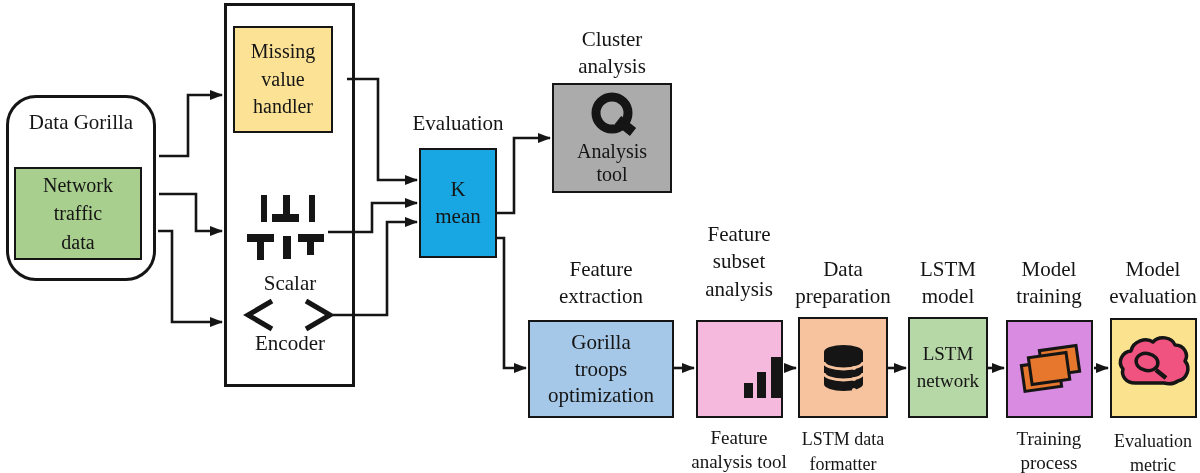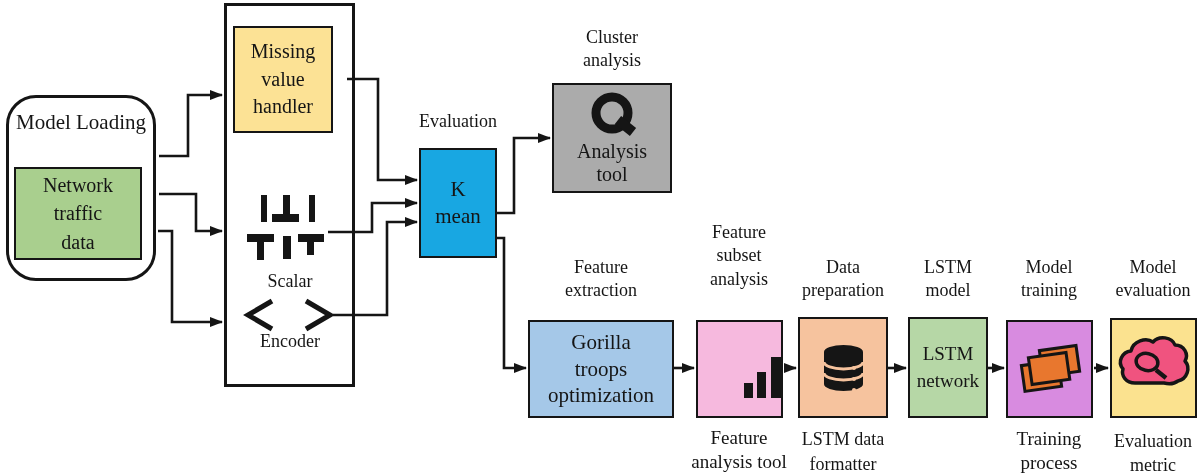--- a/index.html
+++ b/index.html
@@ -1,18 +1,18 @@
 <!DOCTYPE html>
 <html><head>
 <meta charset="utf-8">
 <style>
   html,body{margin:0;padding:0;background:#fff;}
   .page{position:relative;width:1200px;height:473px;background:#fff;overflow:hidden;
         font-family:"Liberation Serif",serif;color:#151515;}
-  .lbl{position:absolute;text-align:center;white-space:pre-line;font-size:18px;line-height:1.3;}
+  .lbl{position:absolute;text-align:center;white-space:pre-line;font-size:21px;line-height:1.3;}
   .cap{position:absolute;text-align:center;white-space:pre-line;font-size:19px;line-height:1.25;}
   .box{position:absolute;border:2.5px solid #151515;box-sizing:border-box;
        display:flex;align-items:center;justify-content:center;
        text-align:center;white-space:pre-line;}
   
   #data-loading{position:absolute;left:6px;top:95px;width:150px;height:186px;
       border:3px solid #151515;border-radius:30px;box-sizing:border-box;}
   #data-loading-title{position:absolute;left:0;top:12px;width:100%;text-align:center;font-size:21px;}
   #network-box{left:14px;top:167px;width:128px;height:93px;background:#a9cf8e;font-size:20px;line-height:1.42;}
   
@@ -48,21 +48,21 @@
   #yellow-cap{left:1103px;top:429px;width:100px;font-size:18px;line-height:1.35;}
   
   #overlay{position:absolute;left:0;top:0;width:1200px;height:473px;z-index:5;pointer-events:none;}
 </style>
 </head>
 <body>
 
 <div class="page">
 
   <div id="data-loading">
-    <div id="data-loading-title">Model Loading</div>
+    <div id="data-loading-title">Data Gorilla</div>
   </div>
   <div id="network-box" class="box">Network
 traffic
 data</div>
 
   <div id="tall-rect"></div>
   <div id="missing-box" class="box">Missing
 value
 handler</div>
   <div id="encoder-lbl" class="lbl">Encoder</div>

